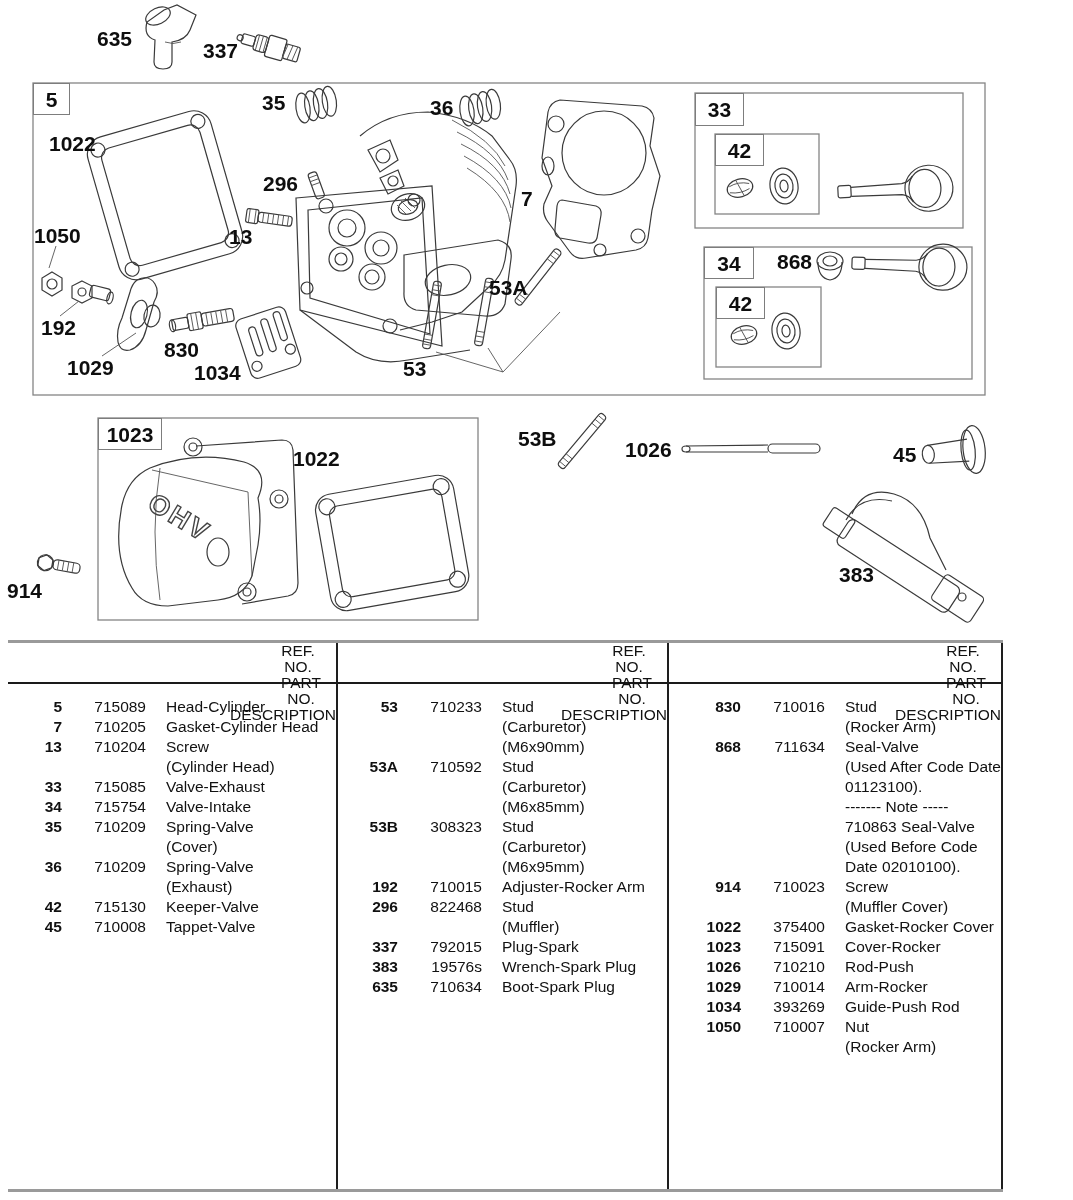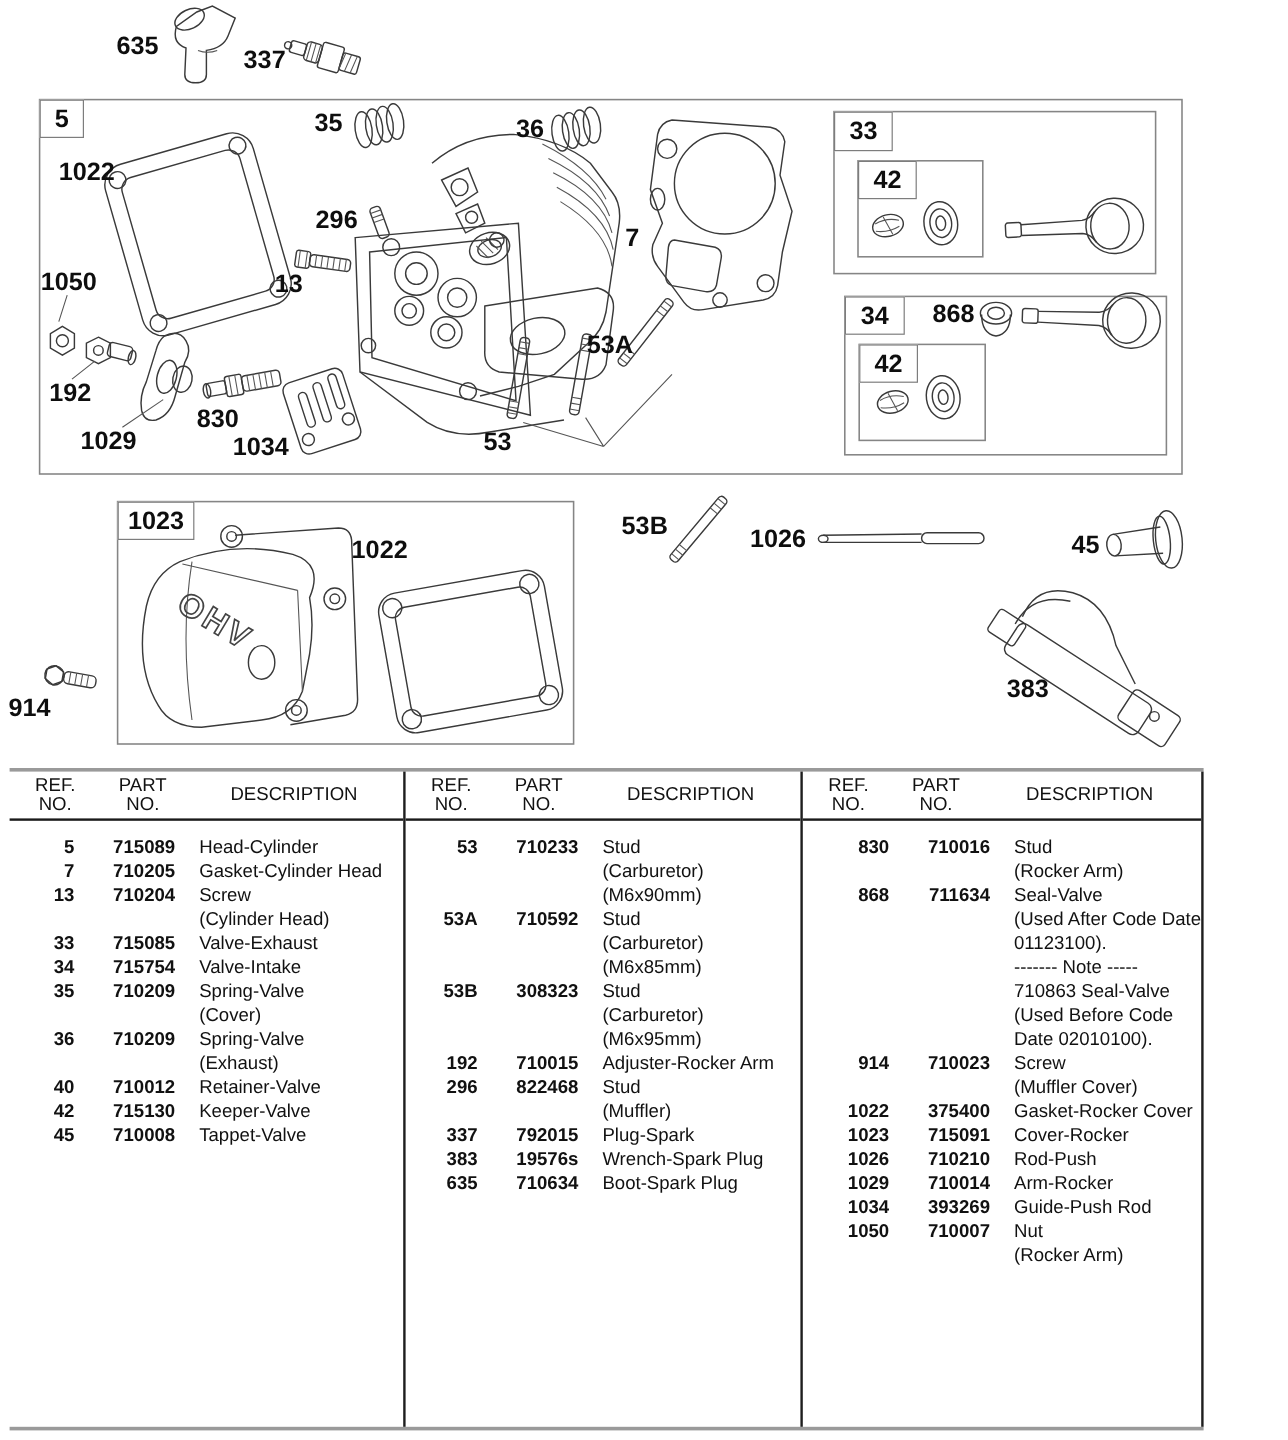--- a/index.html
+++ b/index.html
@@ -18,30 +18,30 @@
   .callout.boxed{display:flex;align-items:center;justify-content:center;
            border:1.4px solid #7d7d7d;background:#fff;line-height:1;}
   
   .parts-table{position:absolute;left:8px;top:640px;width:995px;height:552px;
        display:flex;border-top:3px solid #9a9a9a;border-bottom:3px solid #9a9a9a;
        box-sizing:border-box;font-size:15.5px;}
   .tcol{width:330px;border-right:2px solid #1e1e1e;box-sizing:border-box;}
   .tcol:nth-child(2){width:331px;}
   .tcol:nth-child(3){width:334px;}
   .thead{height:39px;border-bottom:2.5px solid #1a1a1a;display:flex;
-         align-items:center;text-align:center;line-height:16px;}
+         align-items:flex-end;text-align:center;line-height:16px;flex-direction:column;}
   .th-ref{width:76px;}
   .th-part{width:70px;}
   .th-desc{flex:1;}
   .tbody2{padding-top:13px;}
   .trow{display:flex;align-items:flex-start;line-height:20px;}
   .td-ref{width:54px;text-align:right;font-weight:bold;flex-shrink:0;}
   .tcol:nth-child(2) .td-ref{width:60px;}
   .tcol:nth-child(3) .td-ref{width:72px;}
-  .td-part{width:84px;text-align:right;font-weight:bold;flex-shrink:0;}
+  .td-part{width:84px;text-align:right;font-weight:normal;flex-shrink:0;}
   .td-desc{flex:1;padding-left:20px;}
   .b{font-weight:normal;}
 </style>
 </head>
 <body>
 
 <div class="page">
 
   <div class="diagram">
     <svg width="1073" height="636" viewBox="0 0 1073 636">
@@ -358,27 +358,20 @@
           </div>
           <div class="trow">
             <div class="td-ref">36</div>
             <div class="td-part">710209</div>
             <div class="td-desc">
               <div class="dline"><span>Spring-Valve</span></div>
               <div class="dline"><span>(Exhaust)</span></div>
             </div>
           </div>
           <div class="trow">
-            <div class="td-ref">40</div>
-            <div class="td-part">710012</div>
-            <div class="td-desc">
-              <div class="dline"><span>Retainer-Valve</span></div>
-            </div>
-          </div>
-          <div class="trow">
             <div class="td-ref">42</div>
             <div class="td-part">715130</div>
             <div class="td-desc">
               <div class="dline"><span>Keeper-Valve</span></div>
             </div>
           </div>
           <div class="trow">
             <div class="td-ref">45</div>
             <div class="td-part">710008</div>
             <div class="td-desc">

